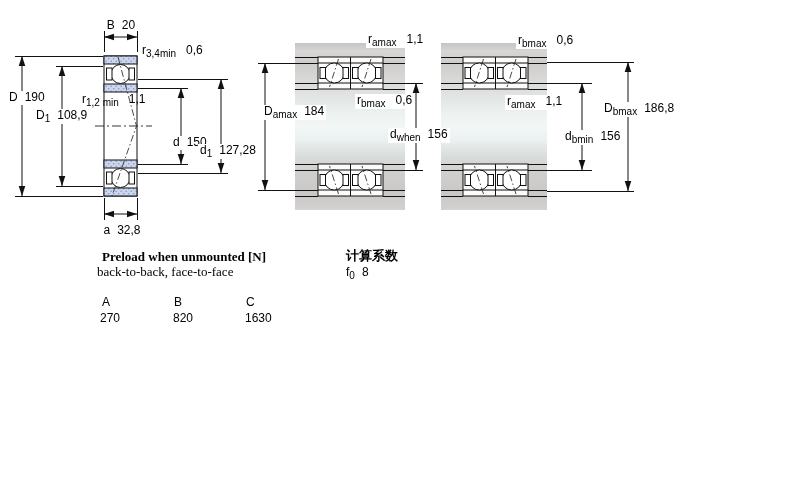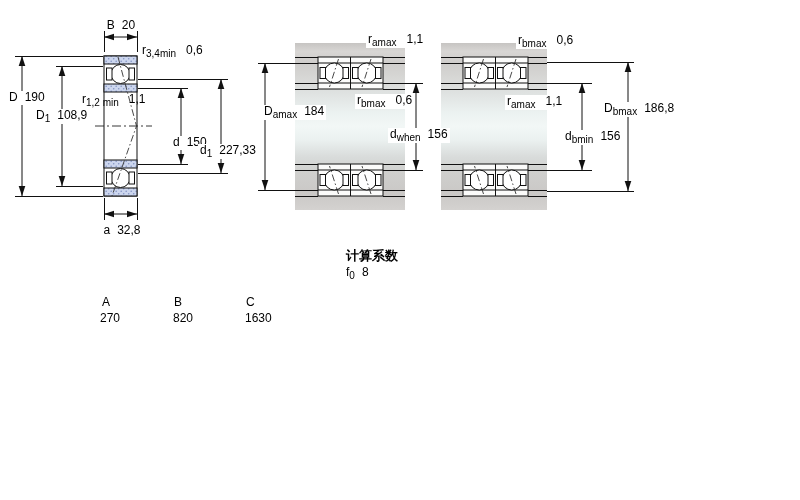--- a/index.html
+++ b/index.html
@@ -141,21 +141,21 @@
   <div class="lbl" style="left:82px;top:93px">
     <span>r</span><sub>1,2 min</sub><span class="v2">1,1</span>
   </div>
   <div class="lbl bg" style="left:34px;top:109px">
     <span>D</span><sub>1</sub><span class="v">108,9</span>
   </div>
   <div class="lbl bg" style="left:171px;top:136px">
     <span>d</span><span class="v">150</span>
   </div>
   <div class="lbl bg" style="left:198px;top:144px">
-    <span>d</span><sub>1</sub><span class="v">227,33</span>
+    <span>d</span><sub>1</sub><span class="v">127,28</span>
   </div>
   <div class="lbl ctr" style="left:102px;top:224px;width:40px">
     <span>a</span><span class="v">32,8</span>
   </div>
 
   <div class="lbl bg" style="left:366px;top:33px">
     <span>r</span><sub>amax</sub><span class="v2">1,1</span>
   </div>
   <div class="lbl bg" style="left:355px;top:94px">
     <span>r</span><sub>bmax</sub><span class="v2">0,6</span>
@@ -173,20 +173,22 @@
   <div class="lbl bg" style="left:505px;top:95px">
     <span>r</span><sub>amax</sub><span class="v2">1,1</span>
   </div>
   <div class="lbl bg" style="left:602px;top:102px">
     <span>D</span><sub>bmax</sub><span class="v">186,8</span>
   </div>
   <div class="lbl bg" style="left:563px;top:130px">
     <span>d</span><sub>bmin</sub><span class="v">156</span>
   </div>
 
+  <div class="lbl ser b" style="left:102px;top:250px">Preload when unmounted [N]</div>
+  <div class="lbl ser" style="left:97px;top:265px">back-to-back, face-to-face</div>
   <div class="lbl tbl" style="left:102px;top:296px">A</div>
   <div class="lbl tbl" style="left:174px;top:296px">B</div>
   <div class="lbl tbl" style="left:246px;top:296px">C</div>
   <div class="lbl tbl" style="left:100px;top:312px">270</div>
   <div class="lbl tbl" style="left:173px;top:312px">820</div>
   <div class="lbl tbl" style="left:245px;top:312px">1630</div>
 
   <div class="lbl b" style="left:346px;top:249px;font-size:13px">计算系数</div>
   <div class="lbl" style="left:346px;top:266px">
     <span>f</span><sub>0</sub><span class="v">8</span>

